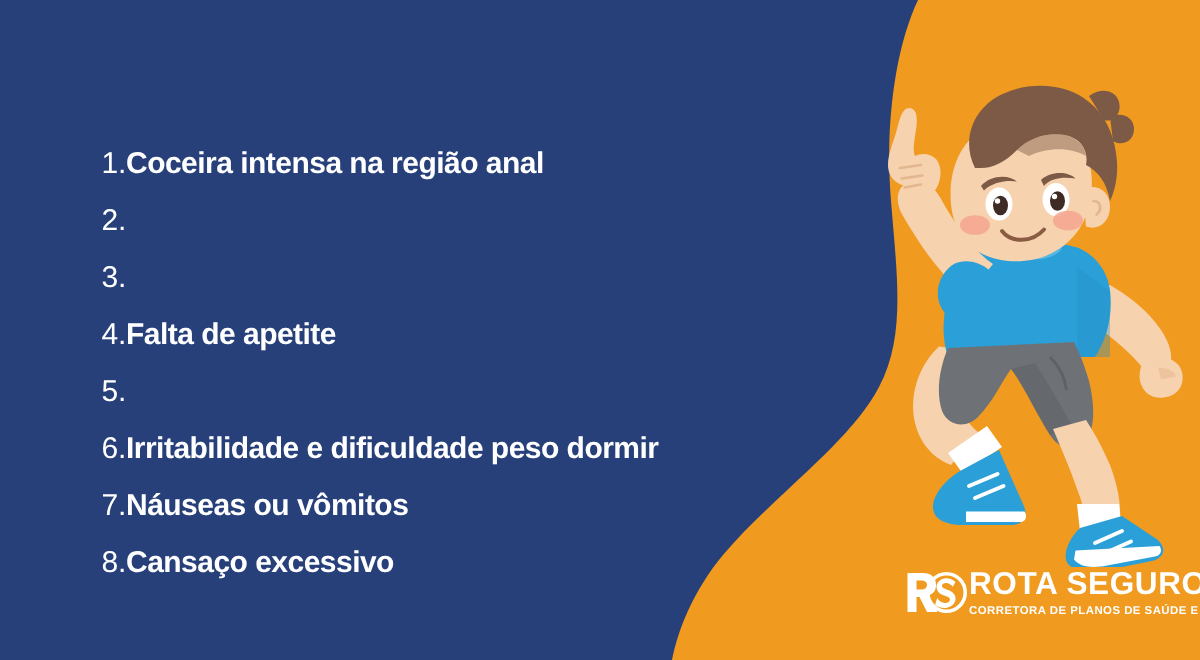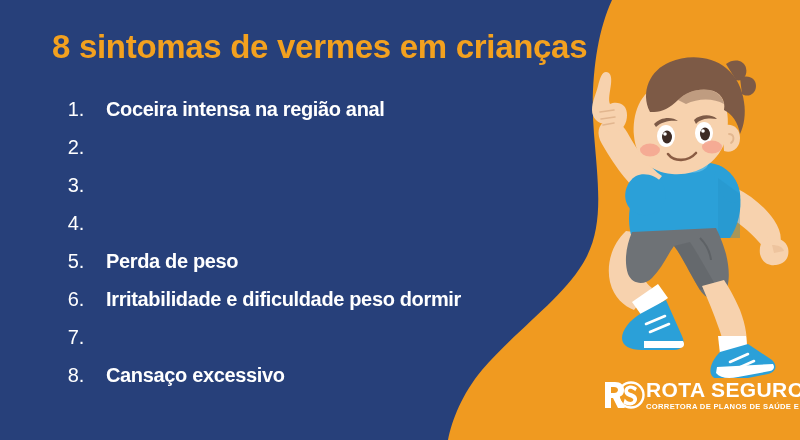--- a/index.html
+++ b/index.html
@@ -57,21 +57,21 @@
     flex: 0 0 auto;
     min-width: 22px;
     text-align: right;
     font-size: 20px;
     font-weight: normal;
     color: #ffffff;
     letter-spacing: -0.2px;
   }
   .symptom-label {
     flex: 1 1 auto;
-    margin-left: 22px;
+    margin-left: 0;
     font-size: 20px;
     font-weight: bold;
     color: #ffffff;
     letter-spacing: -0.35px;
     white-space: nowrap;
   }
 
   
   #boy-illustration {
     position: absolute;
@@ -130,46 +130,46 @@
     <path fill="#f09a20" d="M 800 0
              L 612 0
              C 596 34 590 86 594 134
              C 598 184 604 224 586 258
              C 566 296 516 330 482 370
              C 462 394 452 420 448 440
              L 800 440
              Z"></path>
   </svg>
 
-  <div id="title">8 sintomas de vermes em crianças</div>
 
   <ul id="symptom-list">
     <li class="symptom-row">
       <span class="symptom-num">1.</span>
       <span class="symptom-label">Coceira intensa na região anal</span>
     </li>
     <li class="symptom-row">
       <span class="symptom-num">2.</span>
     </li>
     <li class="symptom-row">
       <span class="symptom-num">3.</span>
     </li>
     <li class="symptom-row">
       <span class="symptom-num">4.</span>
+      <span class="symptom-label">Falta de apetite</span>
     </li>
     <li class="symptom-row">
       <span class="symptom-num">5.</span>
-      <span class="symptom-label">Perda de peso</span>
     </li>
     <li class="symptom-row">
       <span class="symptom-num">6.</span>
       <span class="symptom-label">Irritabilidade e dificuldade peso dormir</span>
     </li>
     <li class="symptom-row">
       <span class="symptom-num">7.</span>
+      <span class="symptom-label">Náuseas ou vômitos</span>
     </li>
     <li class="symptom-row">
       <span class="symptom-num">8.</span>
       <span class="symptom-label">Cansaço excessivo</span>
     </li>
   </ul>
 
   <svg id="boy-illustration" viewBox="0 0 260 330">
 
     <g>

